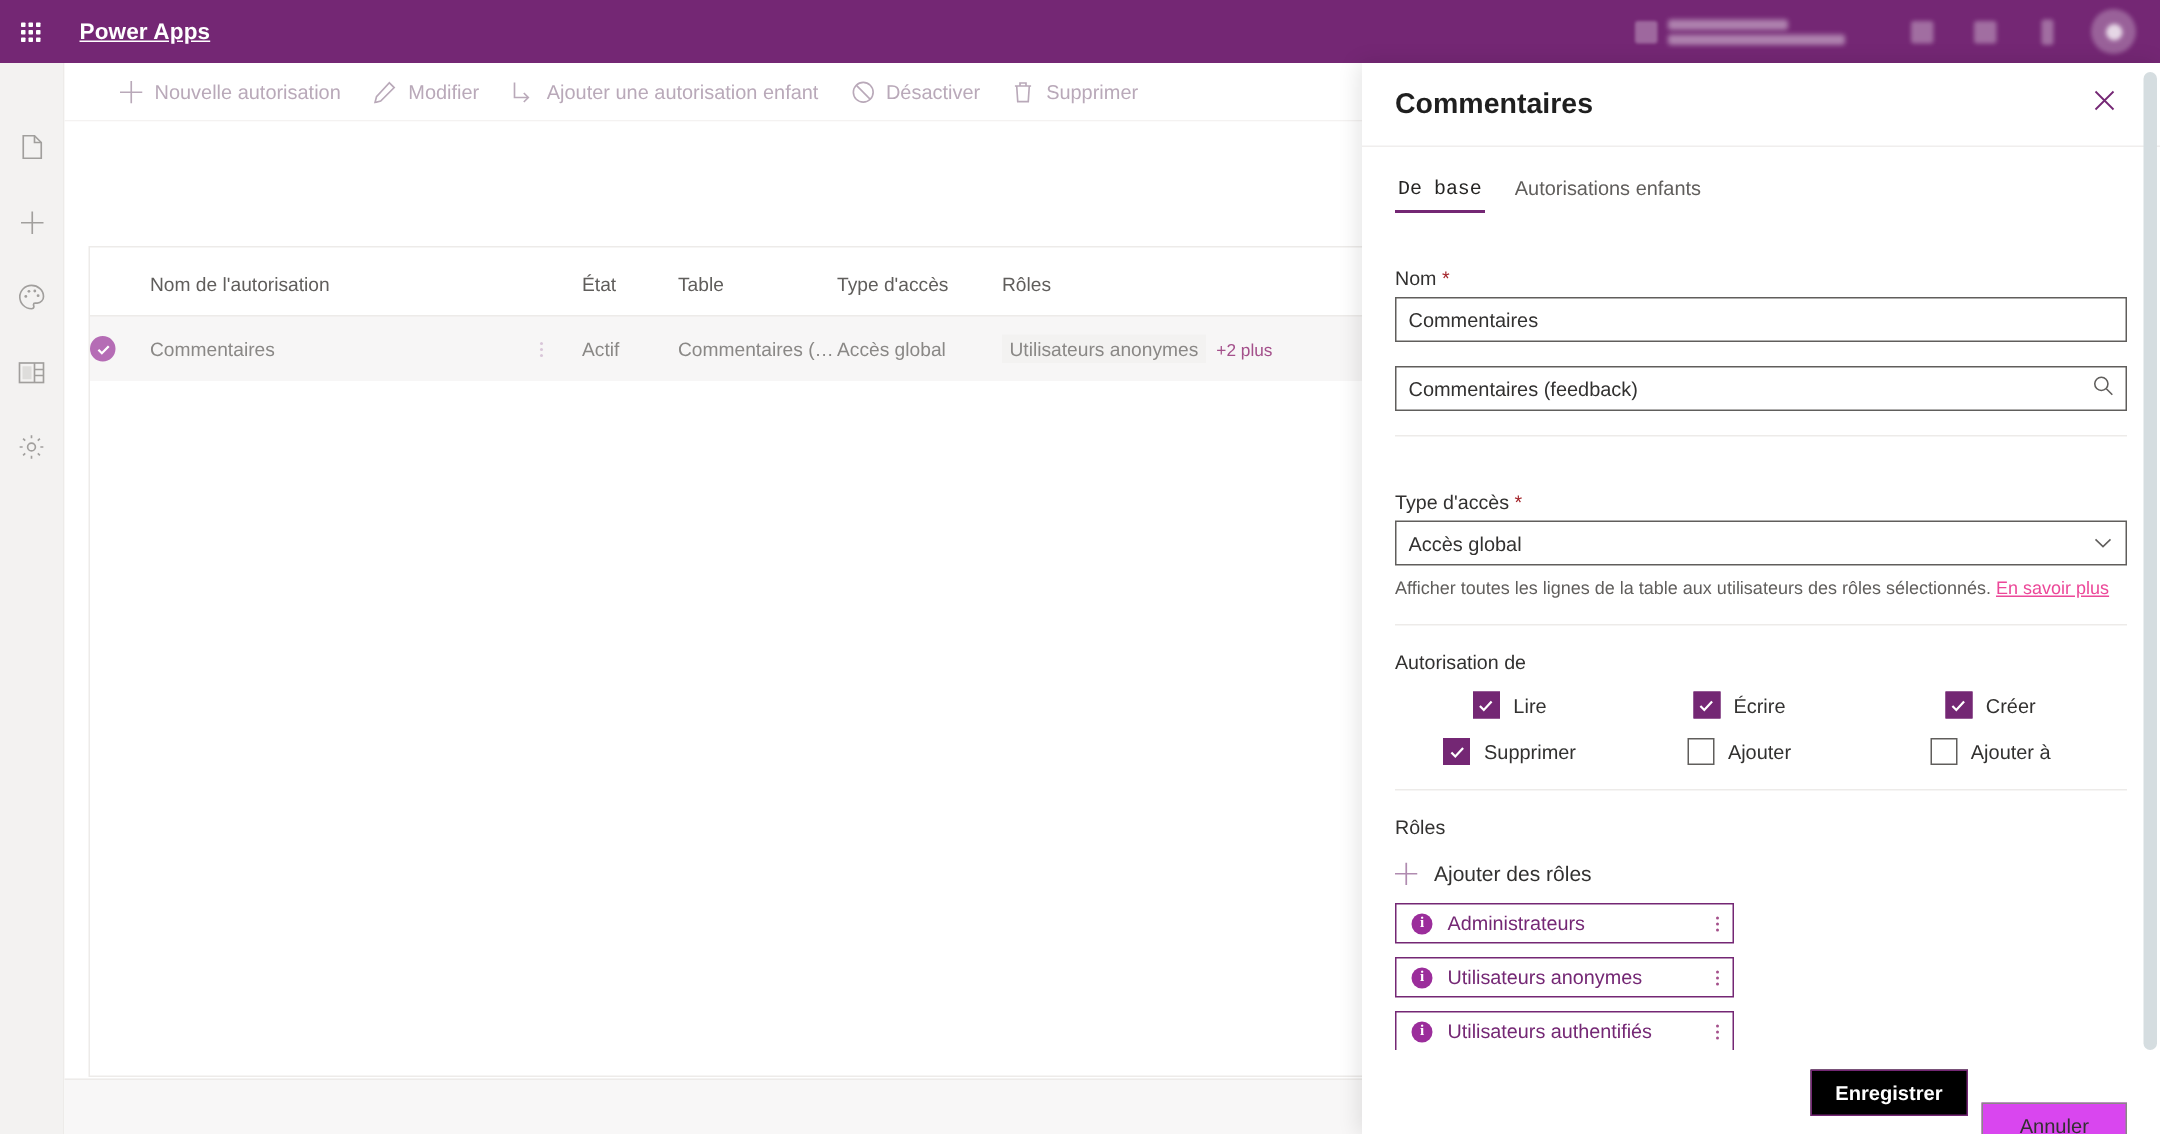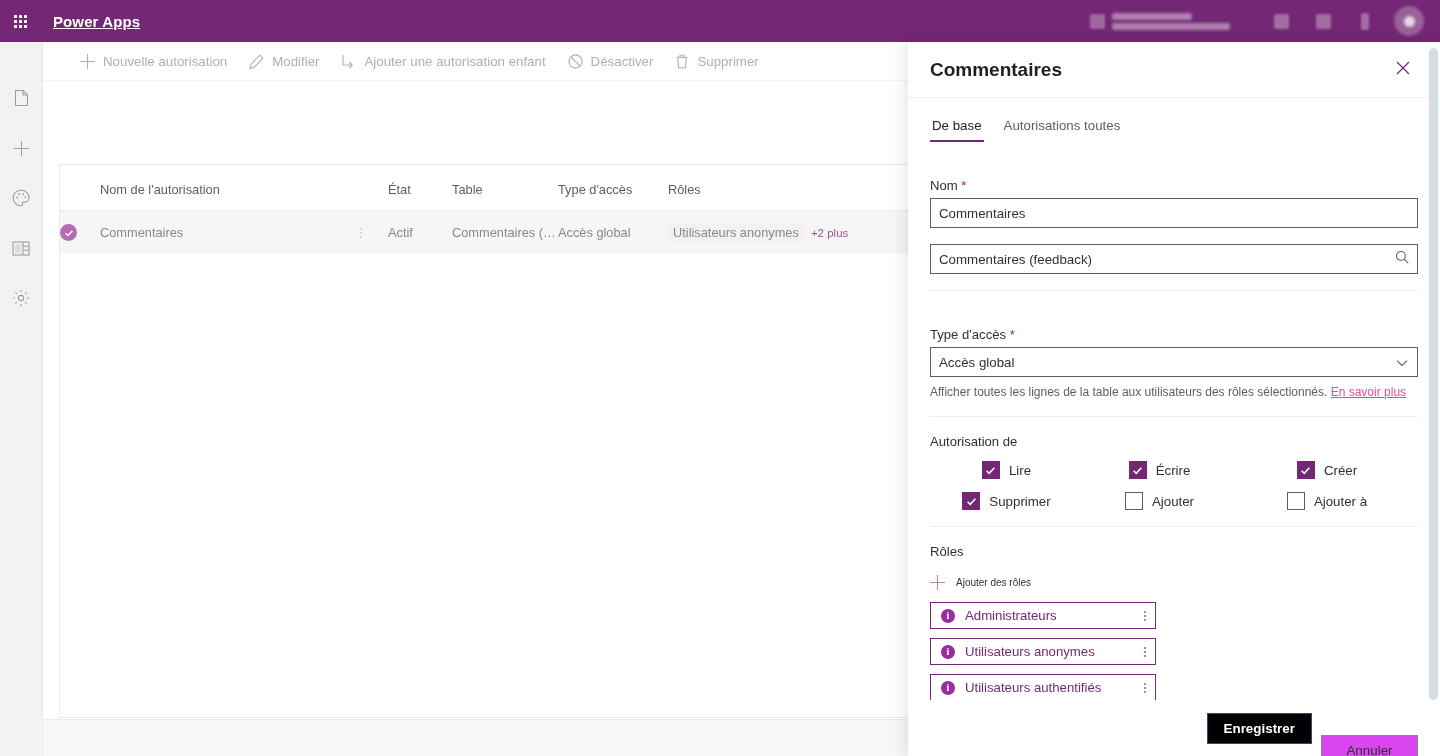--- a/index.html
+++ b/index.html
@@ -145,21 +145,21 @@
     margin-left: auto; width: 30px; height: 30px; display: flex;
     align-items: center; justify-content: center; cursor: pointer; color: #742774;
   }
   .panel-body { flex: 1; overflow: hidden; padding: 0 22px; position: relative; }
 
   .tabs { display: flex; gap: 18px; padding-top: 16px; }
   .tab {
     font-size: 13.3px; color: #605e5c; padding: 4px 2px 9px 2px;
     cursor: pointer; position: relative; white-space: nowrap;
   }
-  .tab.active { color: #252423; }
+  .tab.active { color: #252423; font-family: Liberation Mono, monospace; }
   .tab.active::after {
     content: ""; position: absolute; left: 0; right: 0; bottom: 0;
     height: 2px; background: #742774;
   }
 
   .field { margin-top: 16px; }
   .flabel { font-size: 13.1px; color: #323130; margin-bottom: 5px; margin-top: 36px; }
   .req { color: #a4262c; }
   .inputbox {
     position: relative; height: 30px; border: 1px solid #605e5c;
@@ -188,21 +188,21 @@
   .cbox.on { background: #742774; border-color: #742774; }
   .cbox svg { display: none; }
   .cbox.on svg { display: block; }
   .cblabel { font-size: 13.3px; color: #323130; }
 
   .addroles {
     display: flex; align-items: center; gap: 11px; cursor: pointer;
     margin: 10px 0 9px 0; height: 22px;
   }
   .addroles .plus { color: #b08bb0; display: flex; }
-  .addroles span { font-size: 10px; color: #323130; text-align: center; }
+  .addroles span { font-size: 14px; color: #323130; text-align: center; }
 
   .rolechip {
     width: 226px; height: 27px; border: 1px solid #742774; background: #fff;
     display: flex; align-items: center; padding: 0 9px 0 10px; margin-bottom: 9px;
     cursor: pointer;
   }
   .rolechip .info {
     width: 14px; height: 14px; border-radius: 50%; background: #9b2d9b; flex: none;
     display: flex; align-items: center; justify-content: center;
     color: #fff; font-size: 10px; font-weight: bold; font-family: "Liberation Serif", serif;
@@ -423,21 +423,21 @@
           <svg width="14" height="14" viewBox="0 0 14 14" stroke="currentColor" stroke-width="1.2">
               <path d="M1 1l12 12M13 1L1 13"></path>
             </svg>
         </span>
       </div>
     </div>
 
     <div class="panel-body">
       <div class="tabs">
         <div class="tab active">De base</div>
-        <div class="tab">Autorisations toutes</div>
+        <div class="tab">Autorisations enfants</div>
       </div>
 
       <div class="field">
         <div class="flabel"><span>Nom</span> <span class="req">*</span></div>
         <div class="inputbox">
           <input type="text" value="Commentaires" style="">
         </div>
       </div>
 
       <div class="field">

